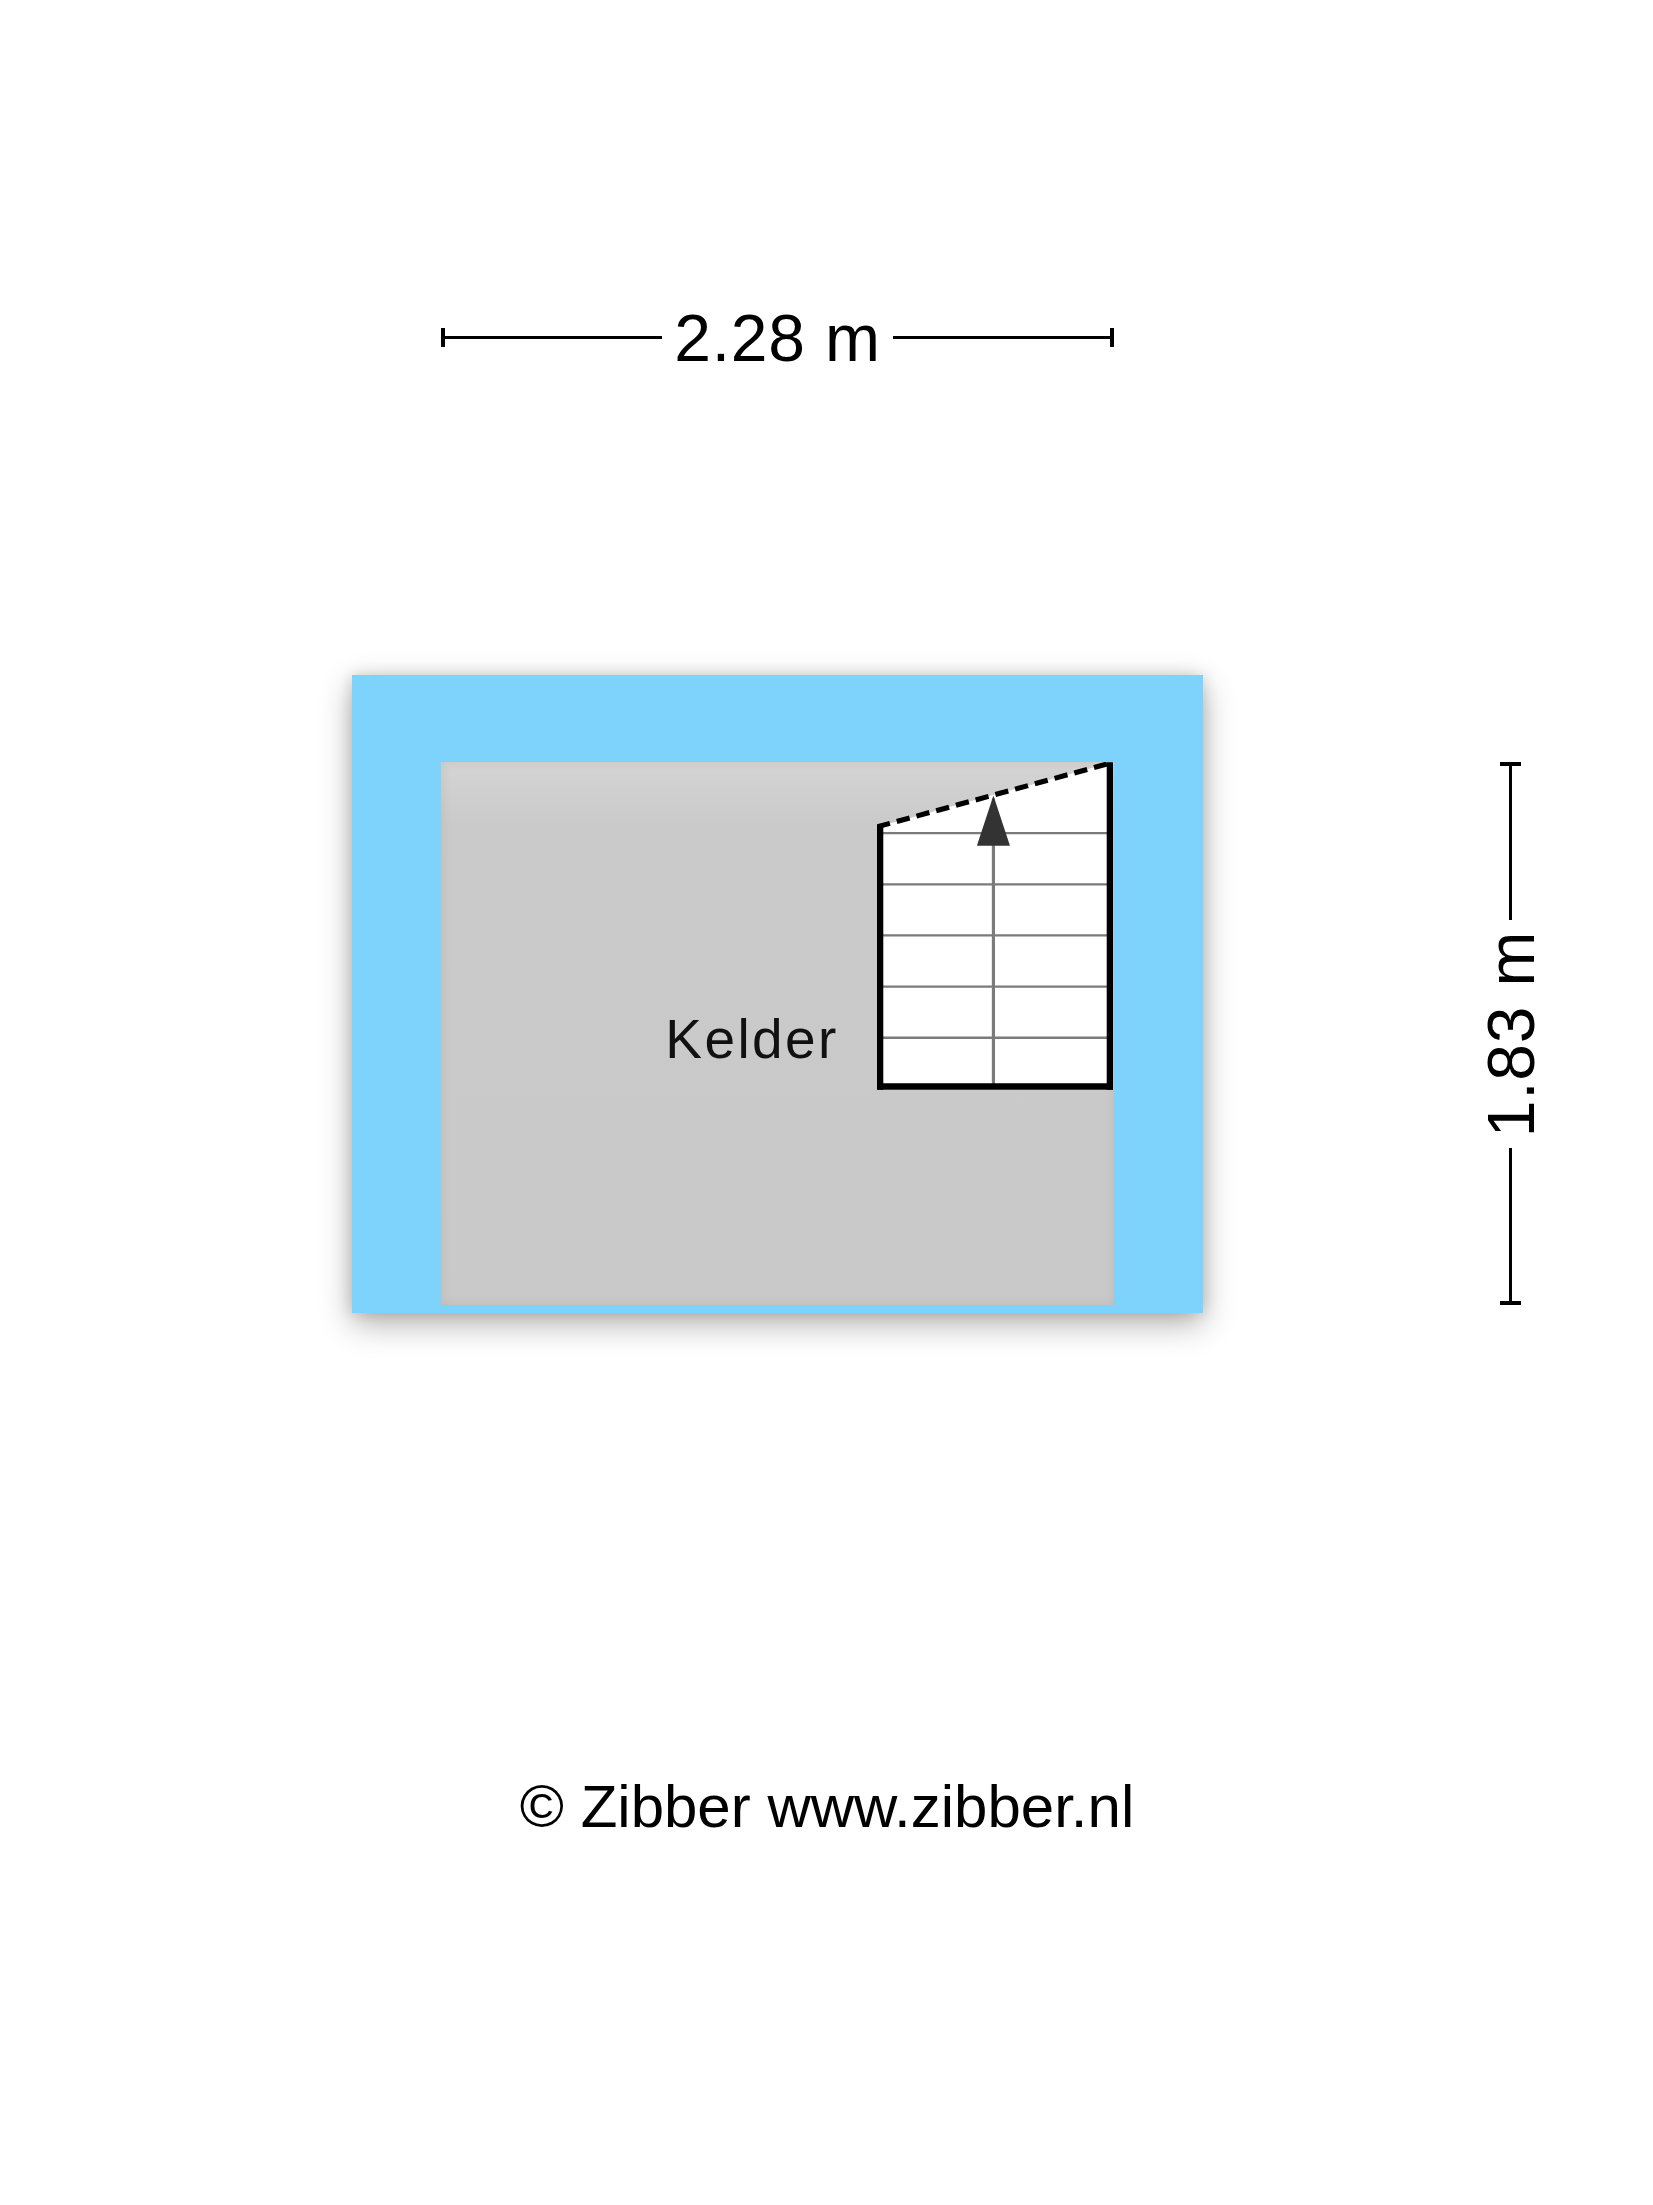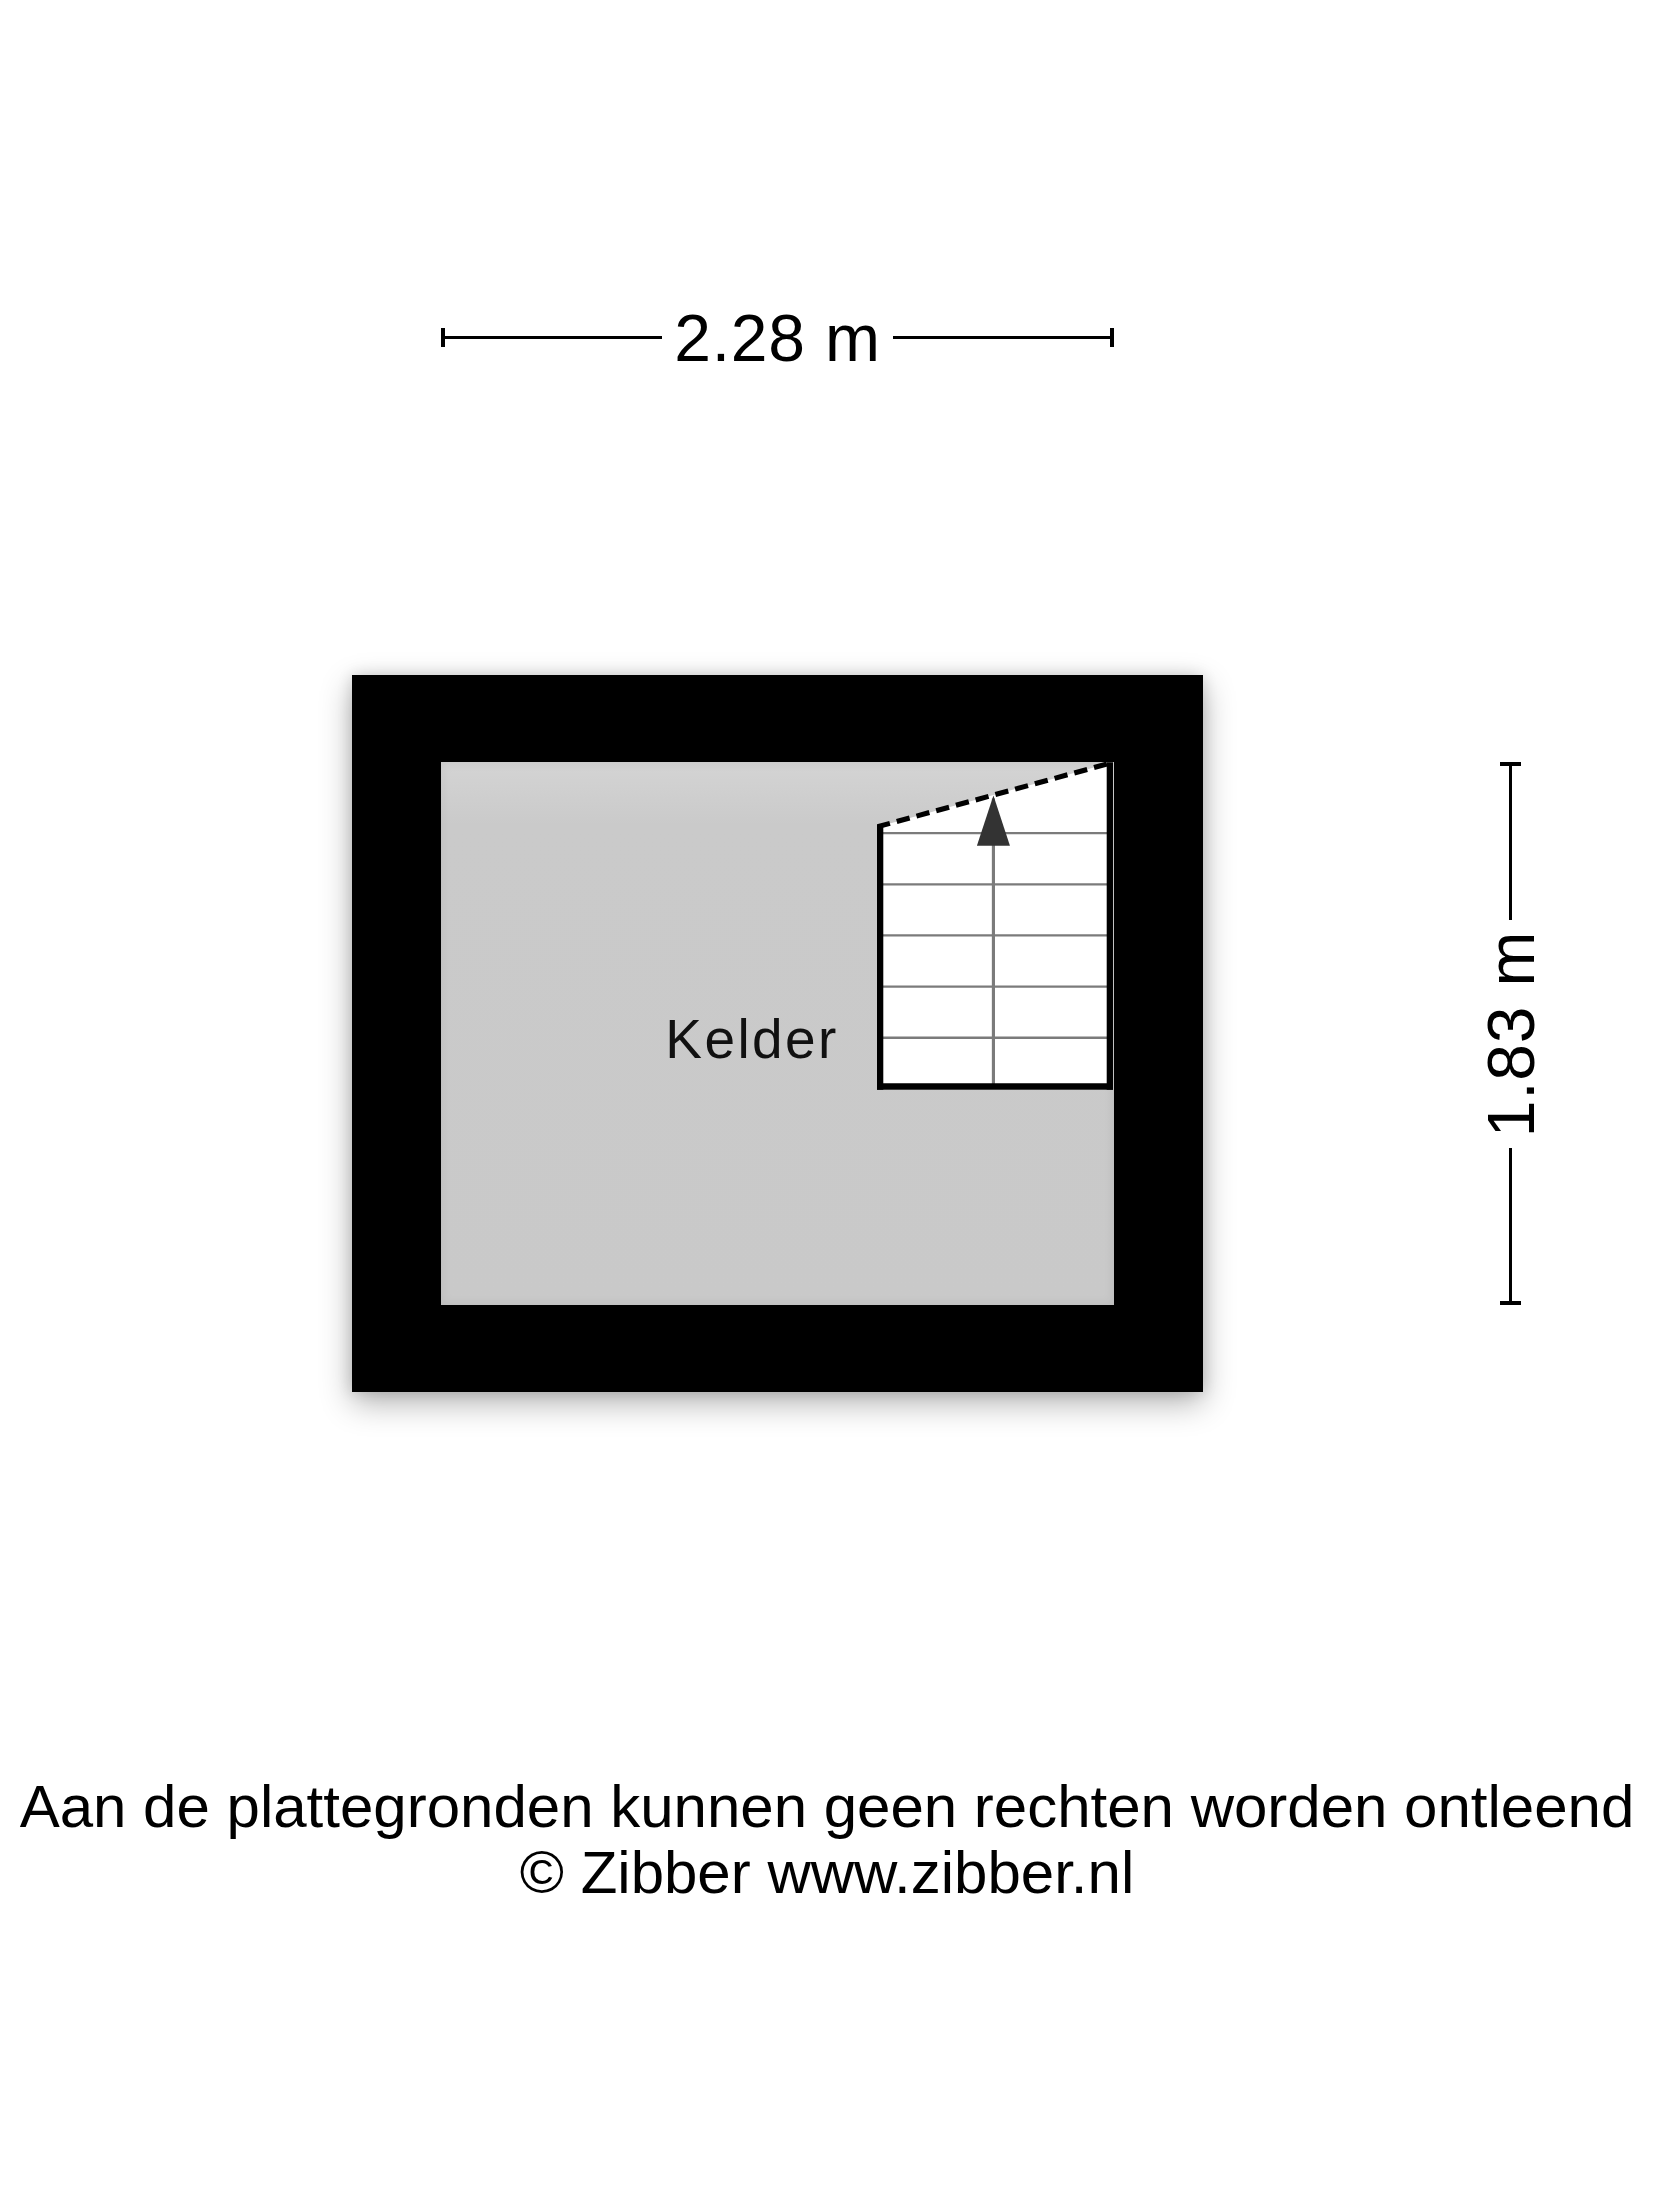--- a/index.html
+++ b/index.html
@@ -24,22 +24,22 @@
   }
   .dim-v .tick{height:3.9px;width:20.5px;background:#000;flex:0 0 auto;}
   .dim-v .dline{flex:1 1 auto;width:3.9px;background:#000;}
   .dim-v-labelbox{position:relative;width:71px;height:228px;flex:0 0 auto;}
   .dim-v-labelbox .dim-label{
     position:absolute;left:50%;top:50%;margin:0;
     transform:translate(-50%,-50%) rotate(-90deg);
   }
   
   .wall{
-    position:absolute;left:352px;top:675px;width:851px;height:717px;
-    background:#000000;
+    position:absolute;left:352px;top:675px;width:851px;height:638px;
+    background:#7dd3fc;
     box-shadow:0 11px 30px rgba(0,0,0,0.30),0 0 14px rgba(0,0,0,0.14);
   }
   .floor{
     position:absolute;left:89px;top:87px;width:673px;height:543px;
     background:linear-gradient(180deg,#d4d4d4 0px,#cacaca 63px,#c9c9c9 100%);
     box-shadow:inset 0 0 11px rgba(0,0,0,0.08);
   }
   .room-label{
     position:absolute;left:311px;top:277px;transform:translate(-50%,-50%);
     font-size:55px;letter-spacing:2.4px;line-height:1;color:#111;white-space:nowrap;
@@ -98,16 +98,15 @@
       </g>
 
       <line x1="0" y1="82" x2="300" y2="0" stroke="#000000" stroke-width="6.5" stroke-dasharray="17 9"></line>
 
       <polygon points="148,42 127,106 169,106" fill="#333333"></polygon>
     </svg>
   </div>
 </div>
 
 <div class="footer">
-  <div class="line">Aan de plattegronden kunnen geen rechten worden ontleend</div>
   <div class="line">© Zibber www.zibber.nl</div>
 </div>
 
 
 </body></html>

